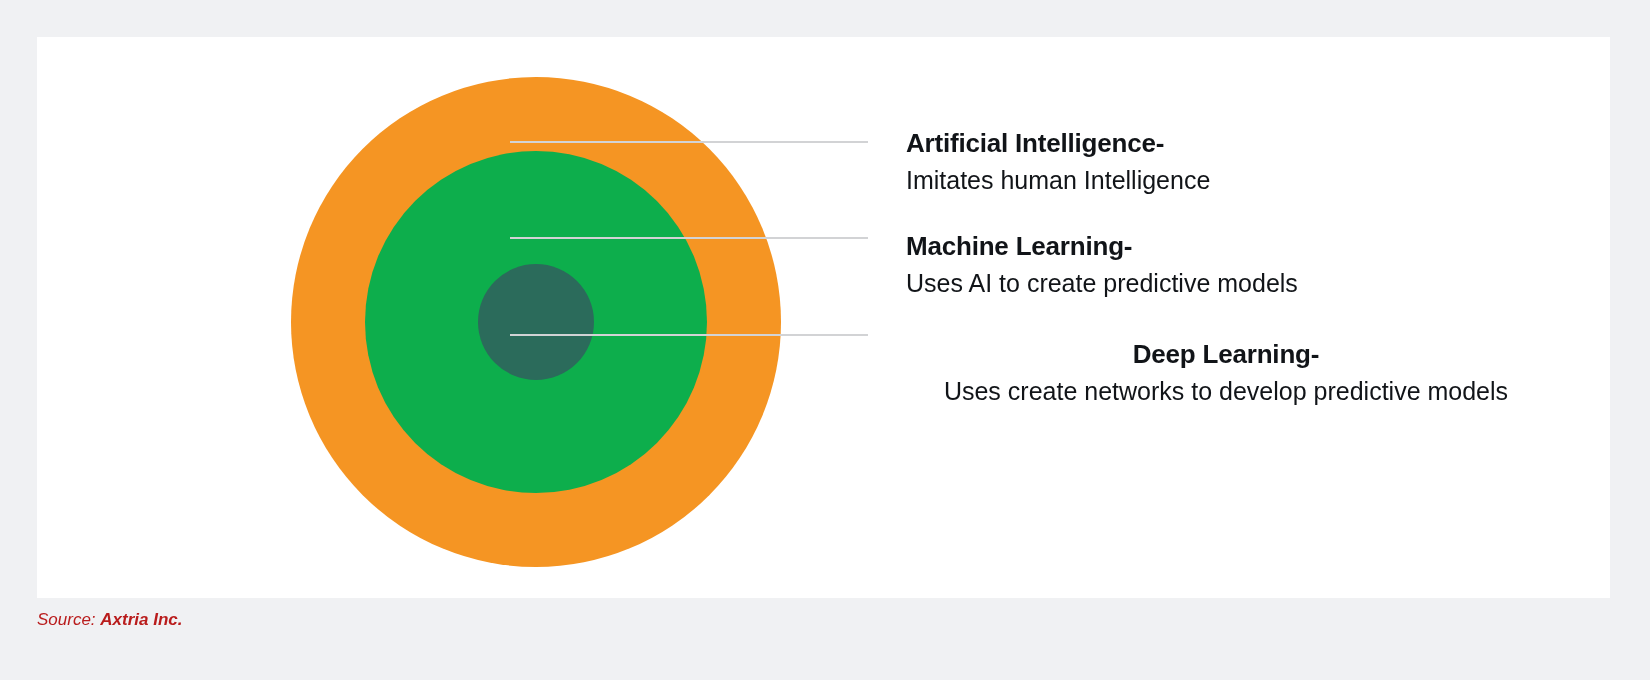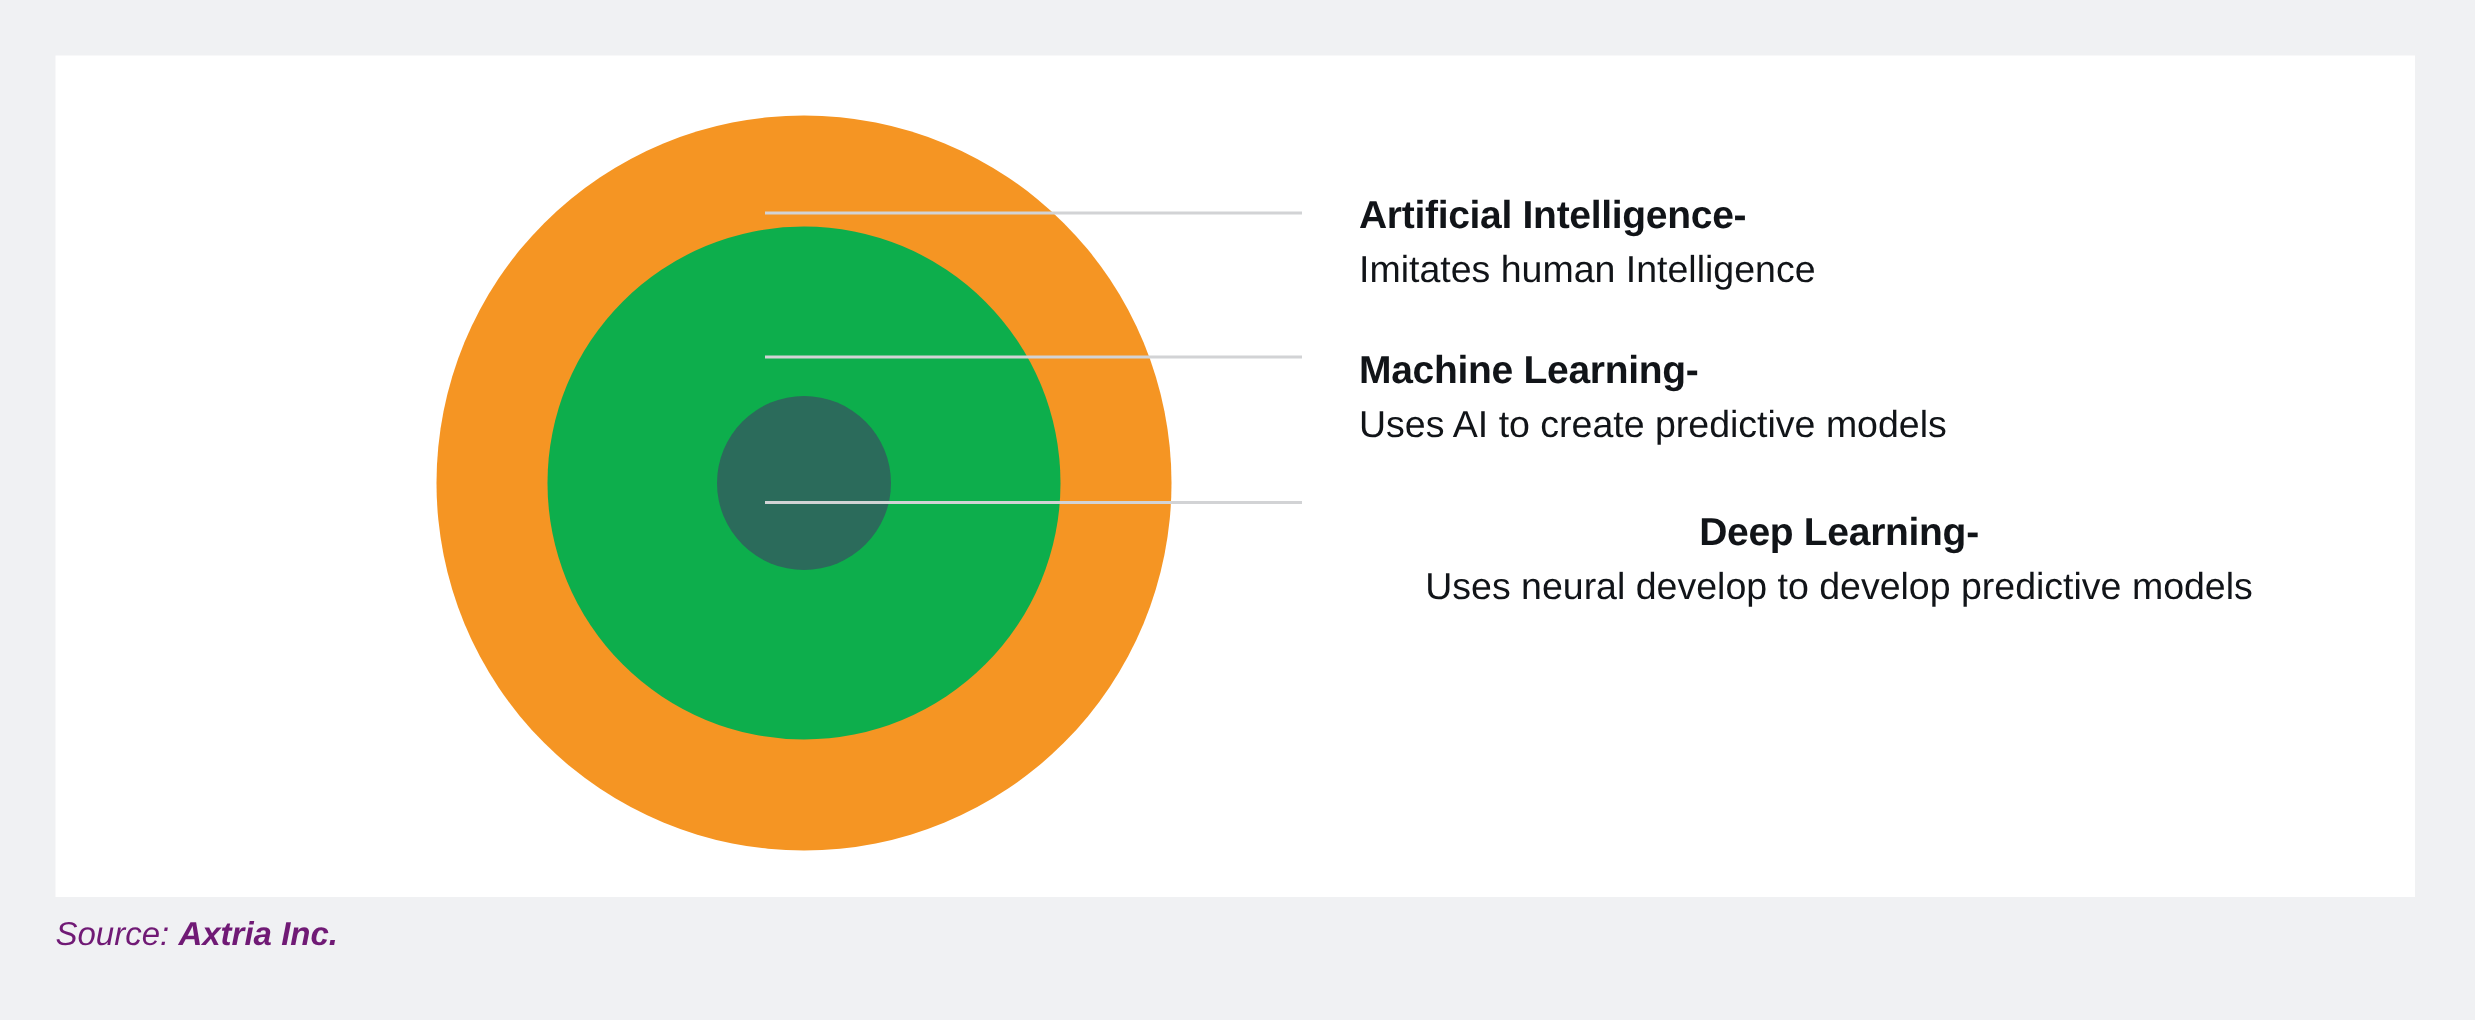--- a/index.html
+++ b/index.html
@@ -108,22 +108,22 @@
     color: #111418;
     line-height: 1.32;
     margin: 0;
   }
 
   
   #source {
     position: absolute;
     left: 37px;
     top: 610px;
-    font-size: 22px;
-    color: #701a75;
+    font-size: 17px;
+    color: #b91c1c;
     font-style: italic;
   }
 
   #source-value {
     font-weight: bold;
     font-style: italic;
   }
 </style>
 </head>
 <body>
@@ -153,21 +153,21 @@
       <p class="label-desc">Imitates human Intelligence</p>
     </div>
 
     <div class="label-block" id="label-block-1">
       <p class="label-title">Machine Learning-</p>
       <p class="label-desc">Uses AI to create predictive models</p>
     </div>
 
     <div class="label-block" id="label-block-2">
       <p class="label-title">Deep Learning-</p>
-      <p class="label-desc">Uses neural develop to develop predictive models</p>
+      <p class="label-desc">Uses create networks to develop predictive models</p>
     </div>
 
   </div>
 
 </div>
 
 <div id="source">
   <span id="source-label">Source:</span>
   <span id="source-value">Axtria Inc.</span>
 </div>

